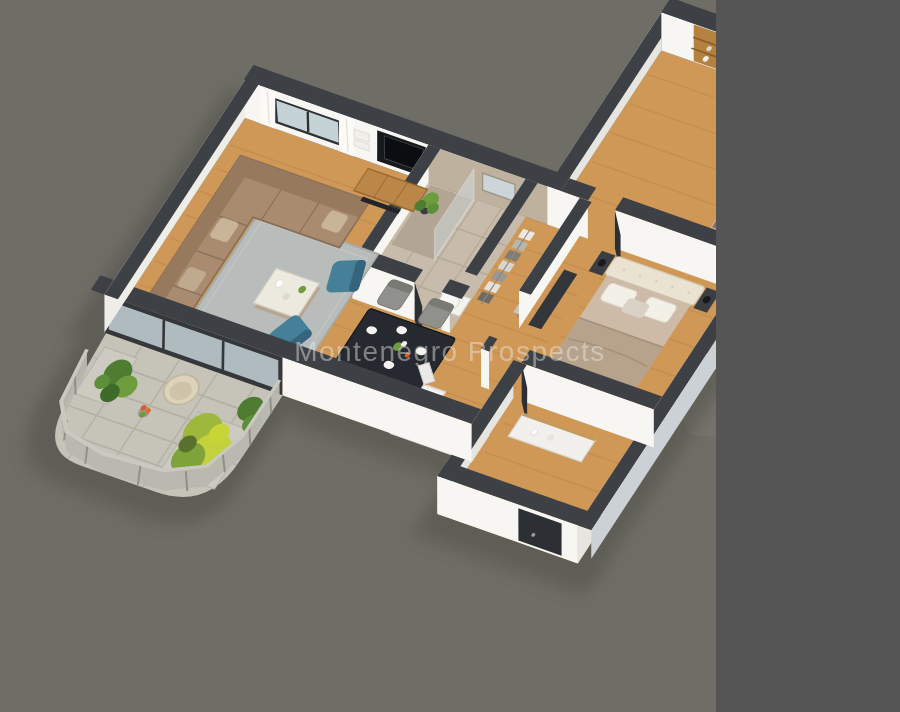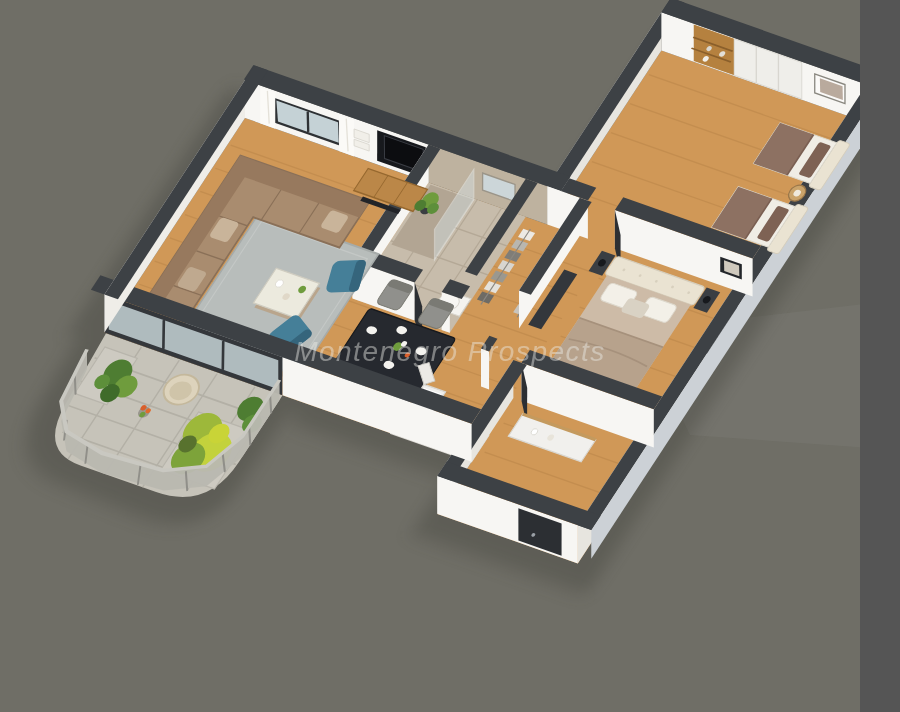--- a/index.html
+++ b/index.html
@@ -1,16 +1,16 @@
 <!DOCTYPE html>
 <html><head>
 <meta charset="utf-8">
 <style>
   html,body{margin:0;padding:0;background:#555;}
-  .stage{position:relative;width:860px;height:712px;overflow:hidden;font-family:"Liberation Sans",sans-serif;font-style:italic;}
+  .stage{position:relative;width:716px;height:712px;overflow:hidden;font-family:"Liberation Sans",sans-serif;}
   .stage svg{position:absolute;left:0;top:0;}
   .watermark{
     position:absolute;left:450px;top:352px;transform:translate(-50%,-50%);
     font-size:28px;font-weight:400;letter-spacing:1.5px;white-space:nowrap;
     color:rgba(235,235,230,0.45);z-index:5;pointer-events:none;
     font-family:"Liberation Sans",sans-serif;
   }
   .face{fill:#f7f6f3;}
   .faceShade{fill:#e7e5df;}
   .faceExt{fill:#efede8;}

